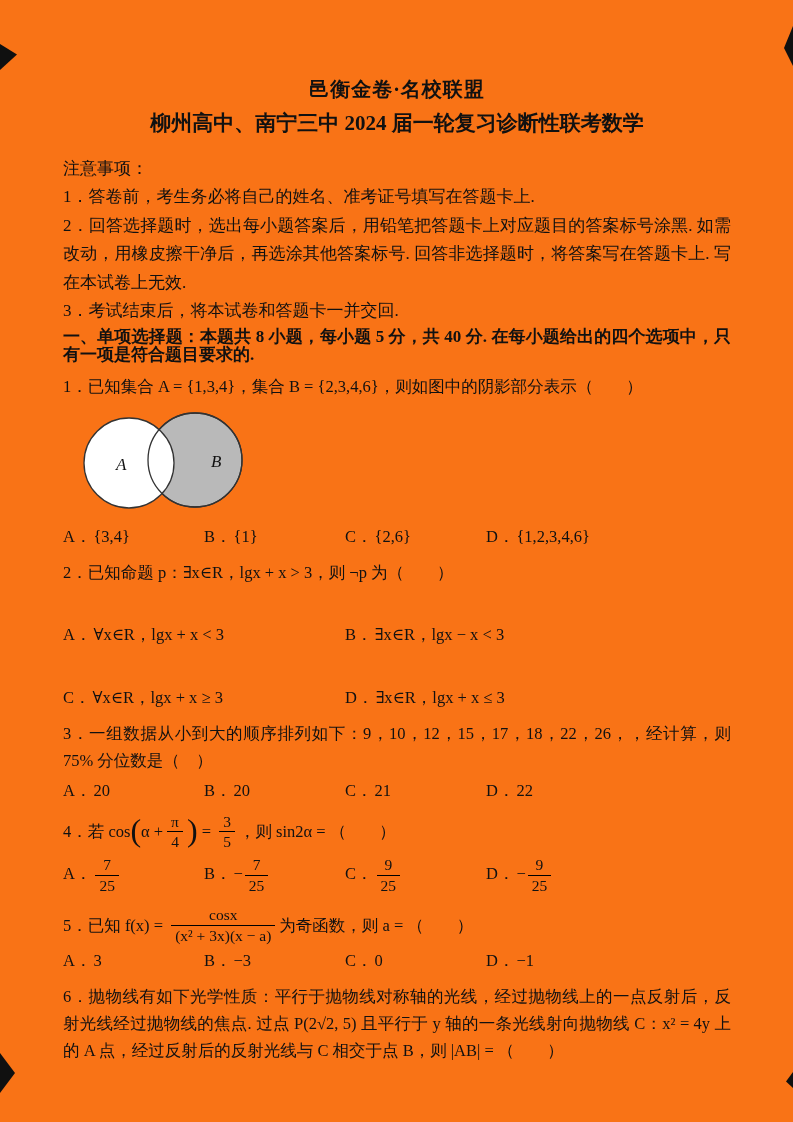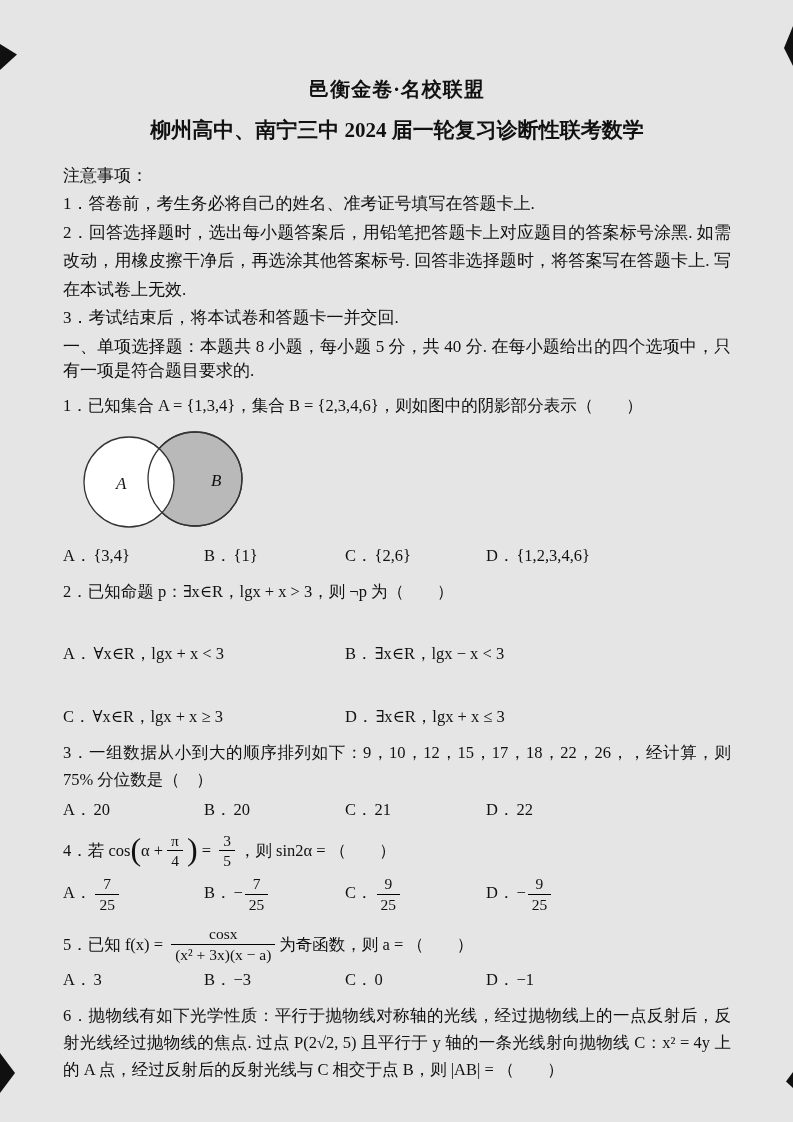--- a/index.html
+++ b/index.html
@@ -2,39 +2,39 @@
 <html><head>
 <meta charset="utf-8">
 <style>
   html, body { margin: 0; padding: 0; }
   body {
     width: 793px; height: 1122px;
     background: #ffffff;
     font-family: "Liberation Serif", "DejaVu Serif", serif;
     color: #111;
   }
-  .page { position: relative; width: 793px; height: 1122px; overflow: hidden; background: #e5e5e5; }
+  .page { position: relative; width: 793px; height: 1122px; overflow: hidden; background: #f97316; }
 
   
   .corner { position: absolute; background: #101010; }
   .corner-tl { left: 0; top: 44px;  width: 17px; height: 26px; clip-path: polygon(0 0, 100% 40%, 0 100%); }
   .corner-tr { right: 0; top: 26px; width: 9px;  height: 40px; clip-path: polygon(100% 0, 100% 100%, 0 55%); }
   .corner-bl { left: 0; top: 1053px; width: 15px; height: 40px; clip-path: polygon(0 0, 100% 50%, 0 100%); }
   .corner-br { right: 0; top: 1072px; width: 7px; height: 16px; clip-path: polygon(100% 0, 100% 100%, 0 60%); }
 
   .content { padding: 76px 62px 0 63px; }
 
   .title1 { font-size: 20px; font-weight: 700; text-align: center; letter-spacing: 1px; }
-  .title2 { font-size: 21px; font-weight: 700; text-align: center; margin-top: 13px; }
+  .title2 { font-size: 21px; font-weight: 700; text-align: center; margin-top: 6px; }
 
   .notice-heading { font-weight: 400; font-size: 17px; line-height: 28px; margin-top: 18px; }
   .notice-item { font-size: 17px; line-height: 28.5px; text-align: justify; }
   .notice-item.bold { font-weight: 400; }
 
-  .section-heading { font-weight: 400; font-size: 17px; line-height: 24px; text-align: justify; margin-top: 2px; }
+  .section-heading { font-weight: 700; font-size: 17px; line-height: 18px; text-align: justify; margin-top: 2px; }
 
   .qstem { font-size: 16.5px; line-height: 27px; margin-top: 9px; text-align: justify; }
 
   .venn { margin: 8px 0 2px 10px; }
   .venn-label { font-size: 17px; font-style: italic; fill: #111; font-family: "Liberation Serif", serif; }
 
   .opt-row { display: flex; font-size: 16.5px; line-height: 27px; margin: 3px 0 4px; align-items: flex-start; }
   .opt { width: 141px; }
   .opt-wide { width: 282px; margin-top: 32px; }
   .opt-key { margin-right: 2px; }

